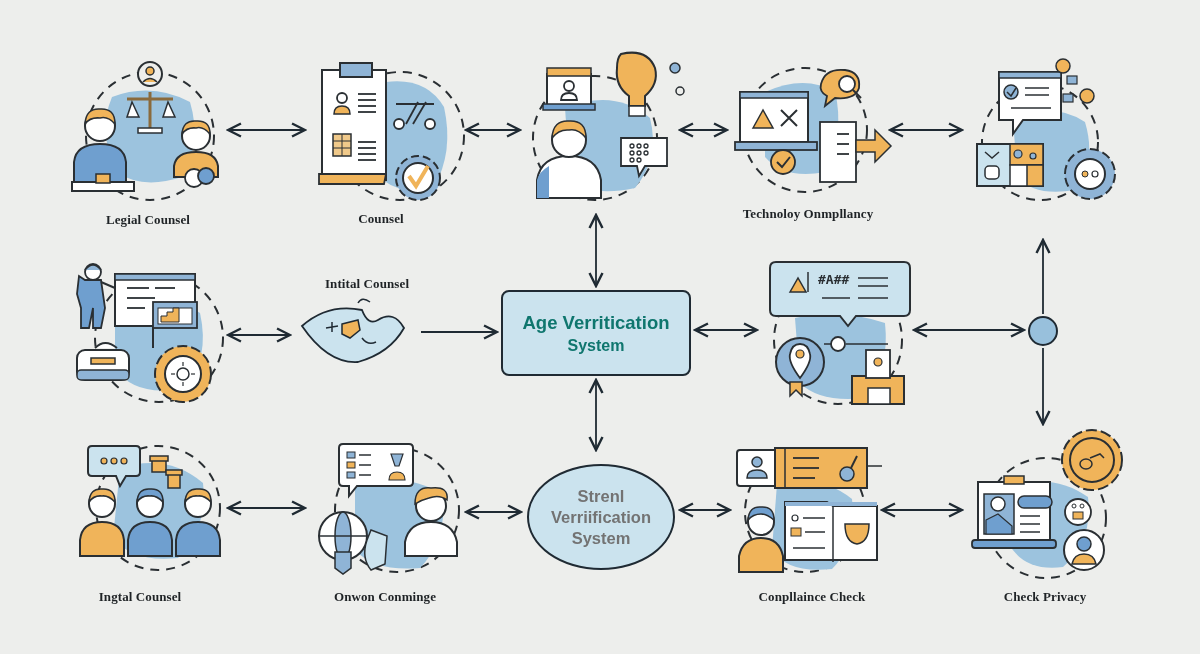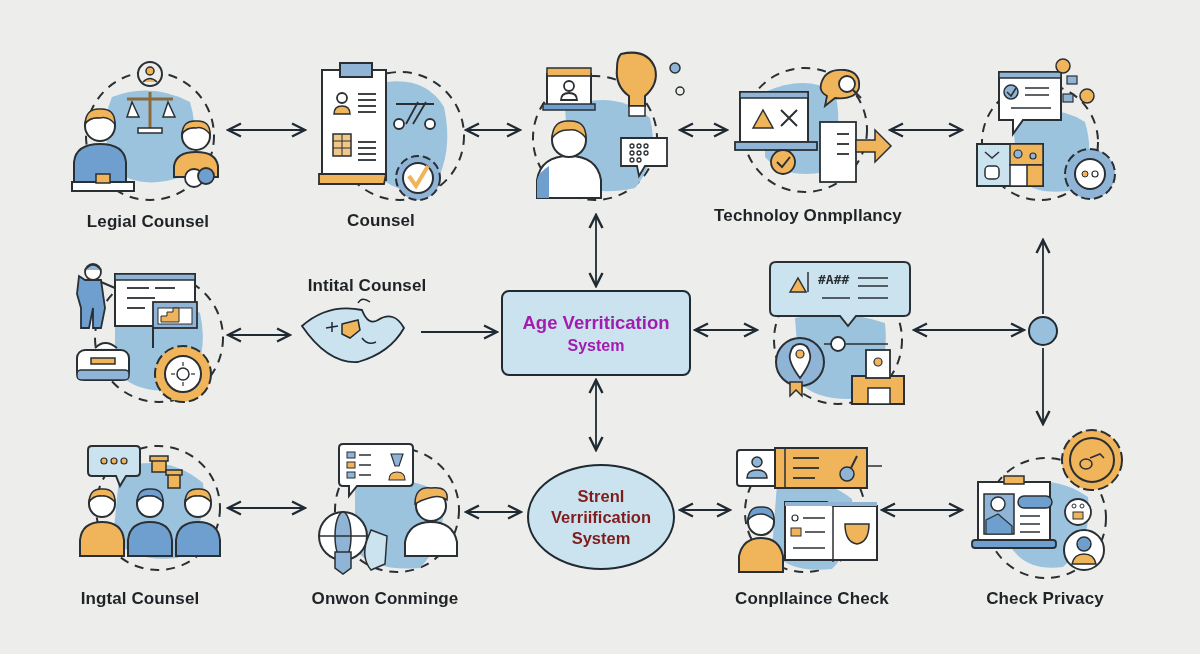--- a/index.html
+++ b/index.html
@@ -1,26 +1,26 @@
 <!DOCTYPE html>
 <html><head>
 <meta charset="utf-8">
 <style>
   html,body{margin:0;padding:0;}
   body{width:1200px;height:654px;background:#edeeec;position:relative;overflow:hidden;font-family:"Liberation Sans",sans-serif;}
   .canvas{position:absolute;left:0;top:0;width:1200px;height:654px;}
   .node{position:absolute;}
   .node svg{position:absolute;left:0;top:0;overflow:visible;}
-  .label{position:absolute;font-weight:bold;font-size:17px;color:#1f2326;white-space:nowrap;transform:translateX(-50%);letter-spacing:0.1px;}
+  .label{position:absolute;font-weight:bold;font-size:13px;color:#1f2326;white-space:nowrap;transform:translateX(-50%);letter-spacing:0.1px;font-family:Liberation Serif, serif;}
   .center-box{position:absolute;left:501px;top:290px;width:190px;height:86px;background:#cbe3ee;border:2.5px solid #1f2a33;border-radius:8px;box-sizing:border-box;display:flex;flex-direction:column;align-items:center;justify-content:center;}
-  .center-box span{font-weight:bold;color:#a21caf;text-align:center;display:block;}
+  .center-box span{font-weight:bold;color:#0f766e;text-align:center;display:block;}
   .center-box .l1{font-size:18.5px;}
   .center-box .l2{font-size:16px;margin-top:3px;}
   .center-ellipse{position:absolute;left:527px;top:464px;width:148px;height:106px;background:#cbe3ee;border:2.5px solid #1f2a33;border-radius:50%;box-sizing:border-box;display:flex;flex-direction:column;align-items:center;justify-content:center;}
-  .center-ellipse span{font-weight:bold;font-size:16.5px;color:#7f1d1d;line-height:21px;text-align:center;display:block;}
+  .center-ellipse span{font-weight:bold;font-size:16.5px;color:#737373;line-height:21px;text-align:center;display:block;}
   .hub{position:absolute;left:1028px;top:316px;width:30px;height:30px;border-radius:50%;background:#98c0dc;border:2px solid #1f2a33;box-sizing:border-box;}
 </style>
 </head>
 <body>
 
 <div class="canvas">
 
   <svg class="connectors" width="1200" height="654" style="position:absolute;left:0;top:0;">
     <defs>
       <marker id="ah" viewBox="0 0 10 10" refX="9" refY="5" markerWidth="9" markerHeight="9" orient="auto-start-reverse">

